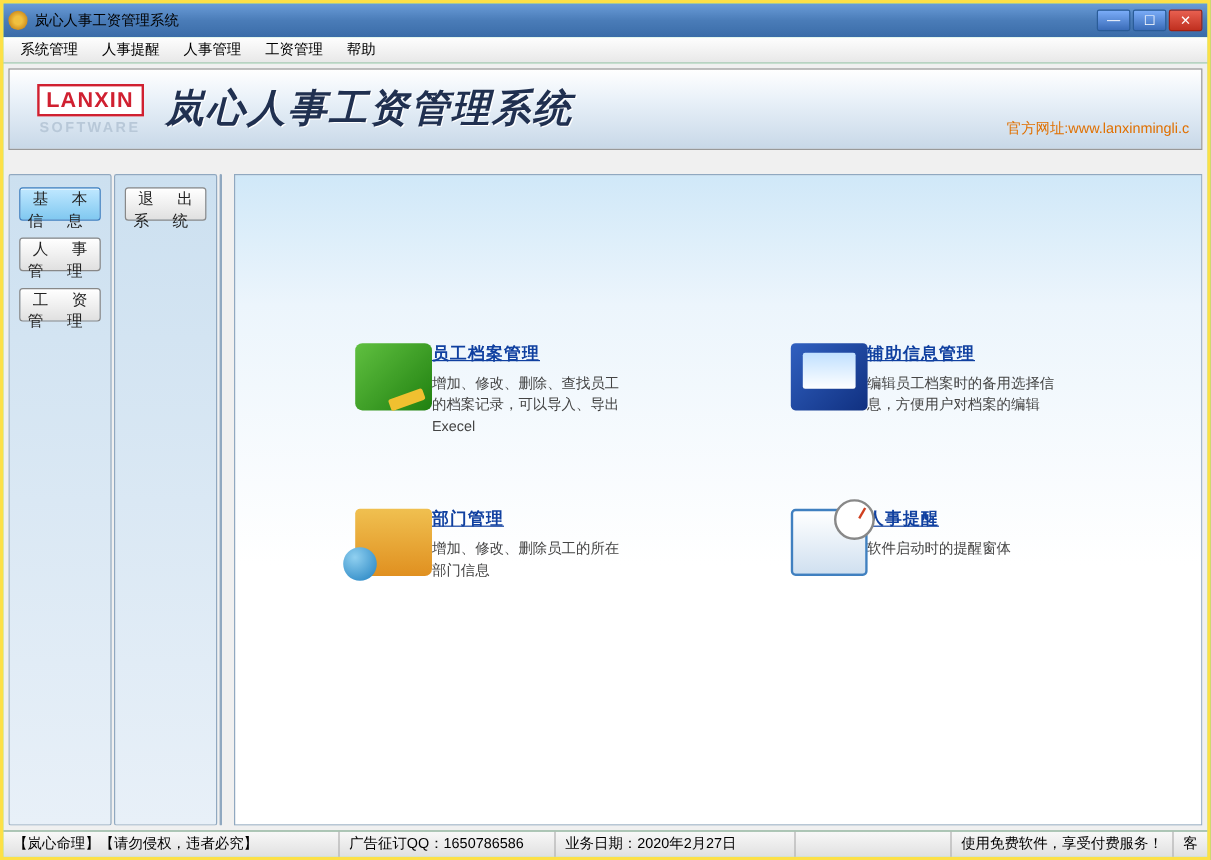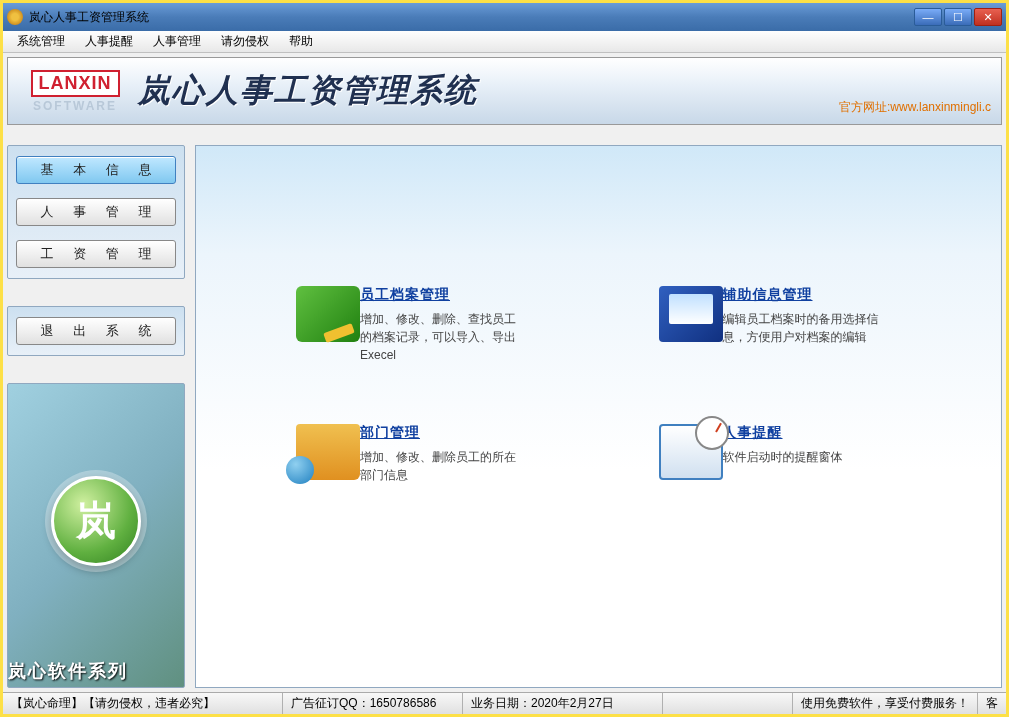--- a/index.html
+++ b/index.html
@@ -118,22 +118,22 @@
     }
     .main-area {
       flex: 1;
       display: flex;
       gap: 10px;
       overflow: hidden;
     }
     .sidebar {
       width: 178px;
       display: flex;
-      flex-direction: column;
-      gap: 27px;
+      flex-direction: row;
+      gap: 2px;
     }
     .sidebar-panel {
       background: linear-gradient(to bottom, #cce0f0, #e8f0f8);
       border: 1px solid #90a8c0;
       padding: 10px 8px;
       display: flex;
       flex-direction: column;
       gap: 14px;
       border-radius: 2px;
     }
@@ -299,21 +299,21 @@
       <div class="win-btn">—</div>
       <div class="win-btn">☐</div>
       <div class="win-btn close">✕</div>
     </div>
   </div>
 
   <div class="menubar">
     <div class="menu-item">系统管理</div>
     <div class="menu-item">人事提醒</div>
     <div class="menu-item">人事管理</div>
-    <div class="menu-item">请勿侵权</div>
+    <div class="menu-item">工资管理</div>
     <div class="menu-item">帮助</div>
   </div>
 
   <div class="client">
 
     <div class="banner">
       <div class="logo-box">
         <div class="logo-main">LANXIN</div>
         <div class="logo-sub">SOFTWARE</div>
       </div>

